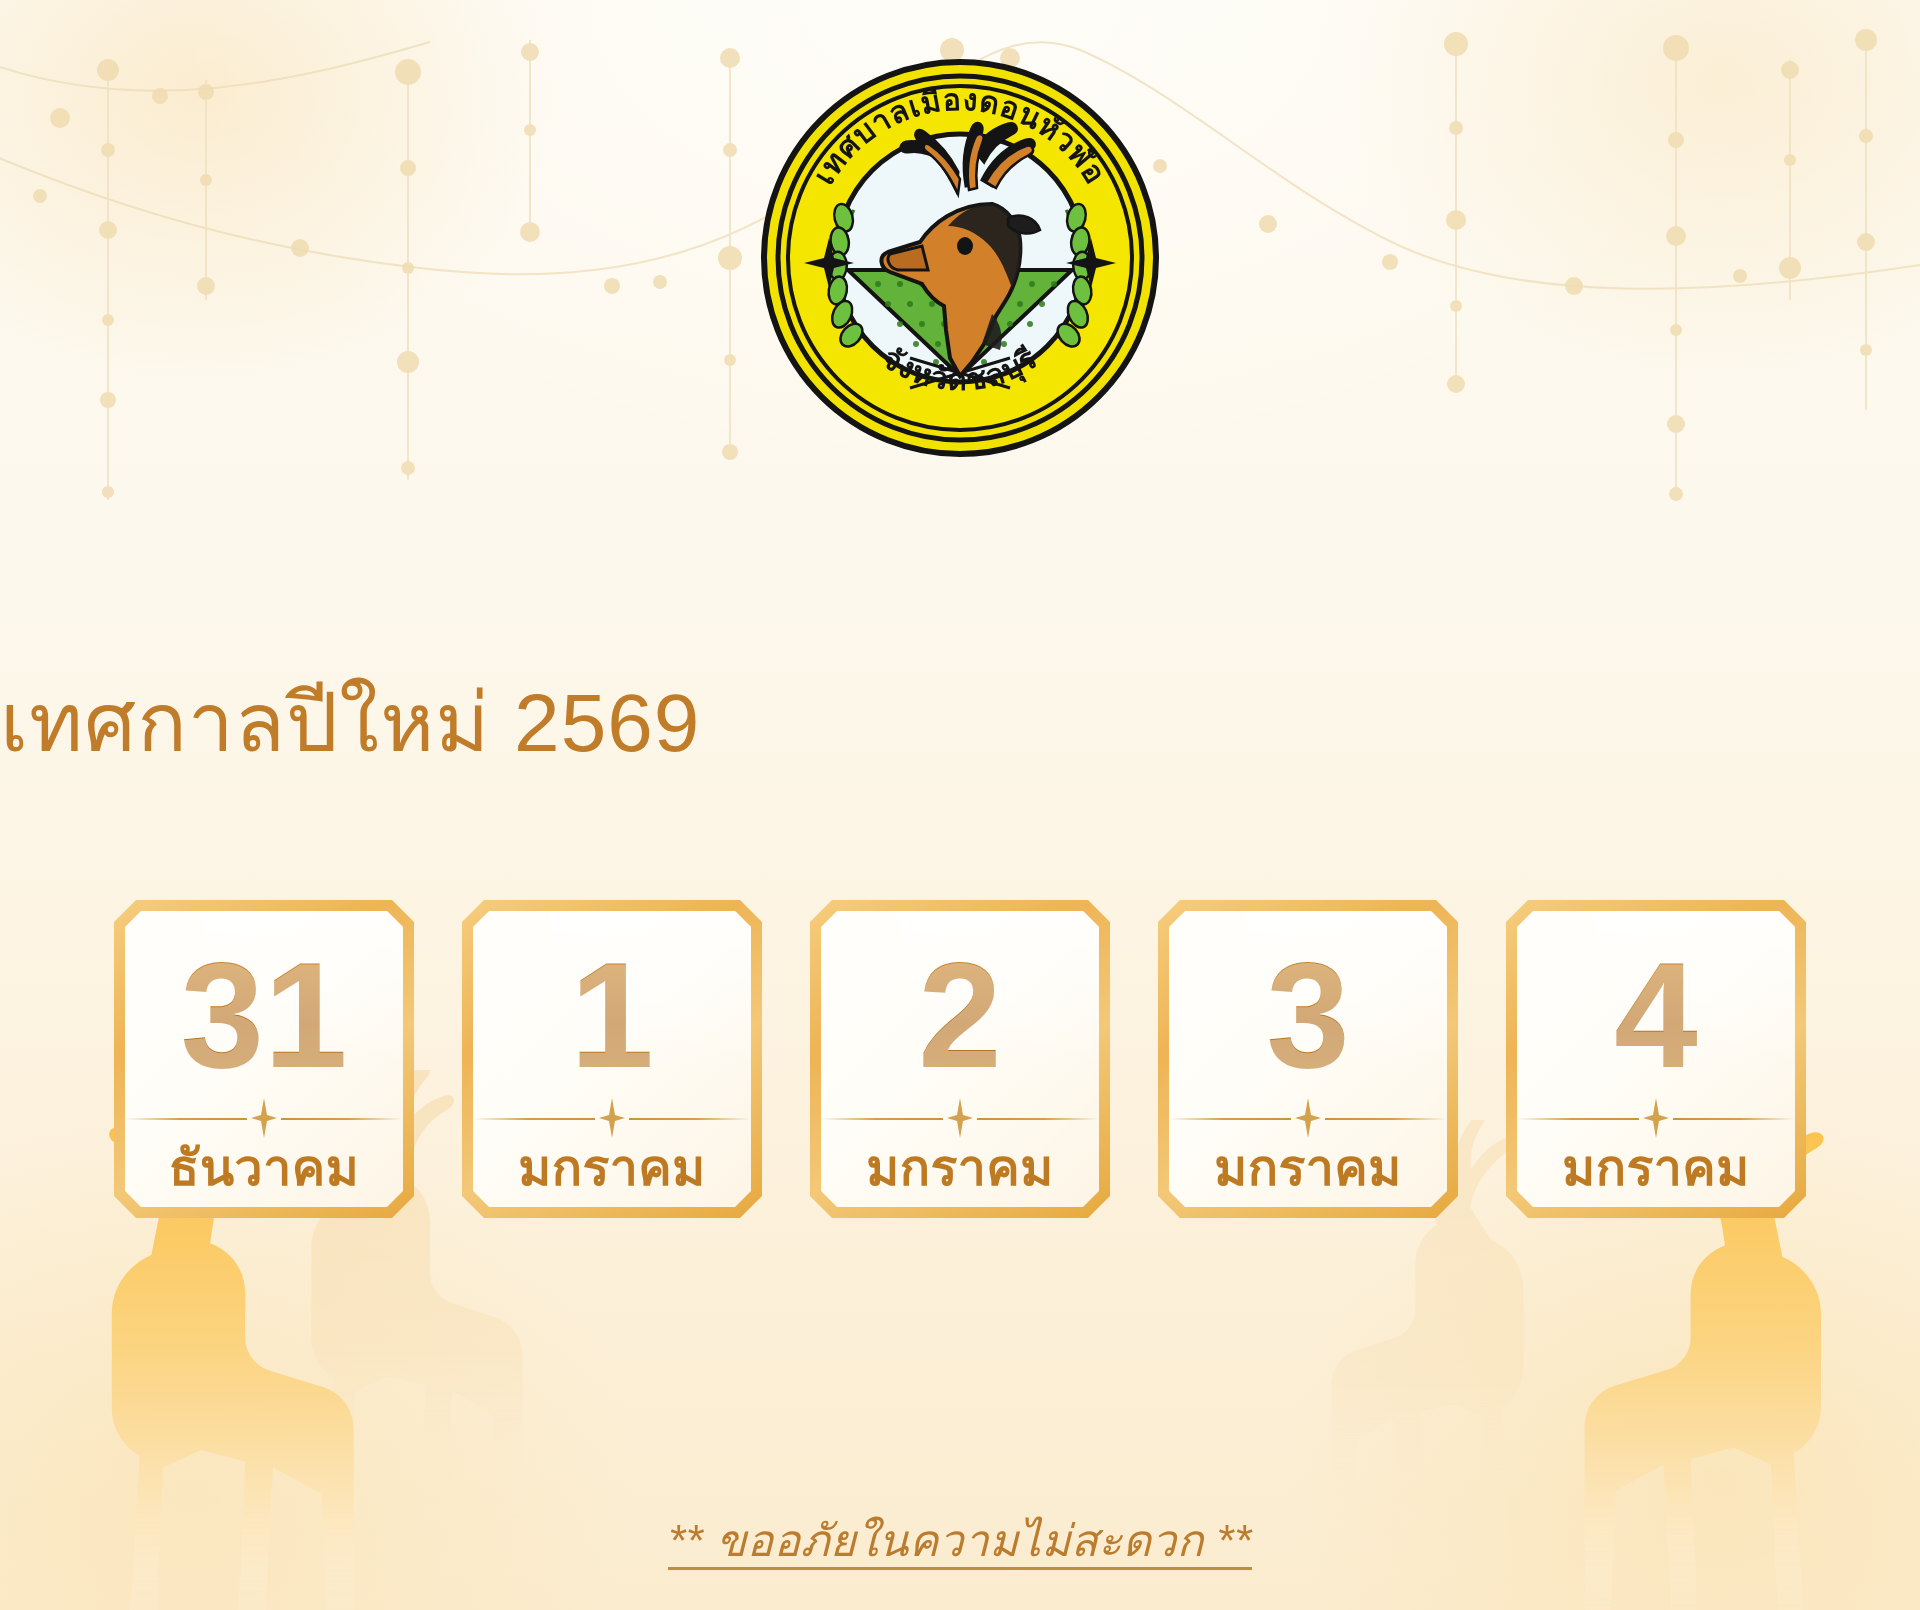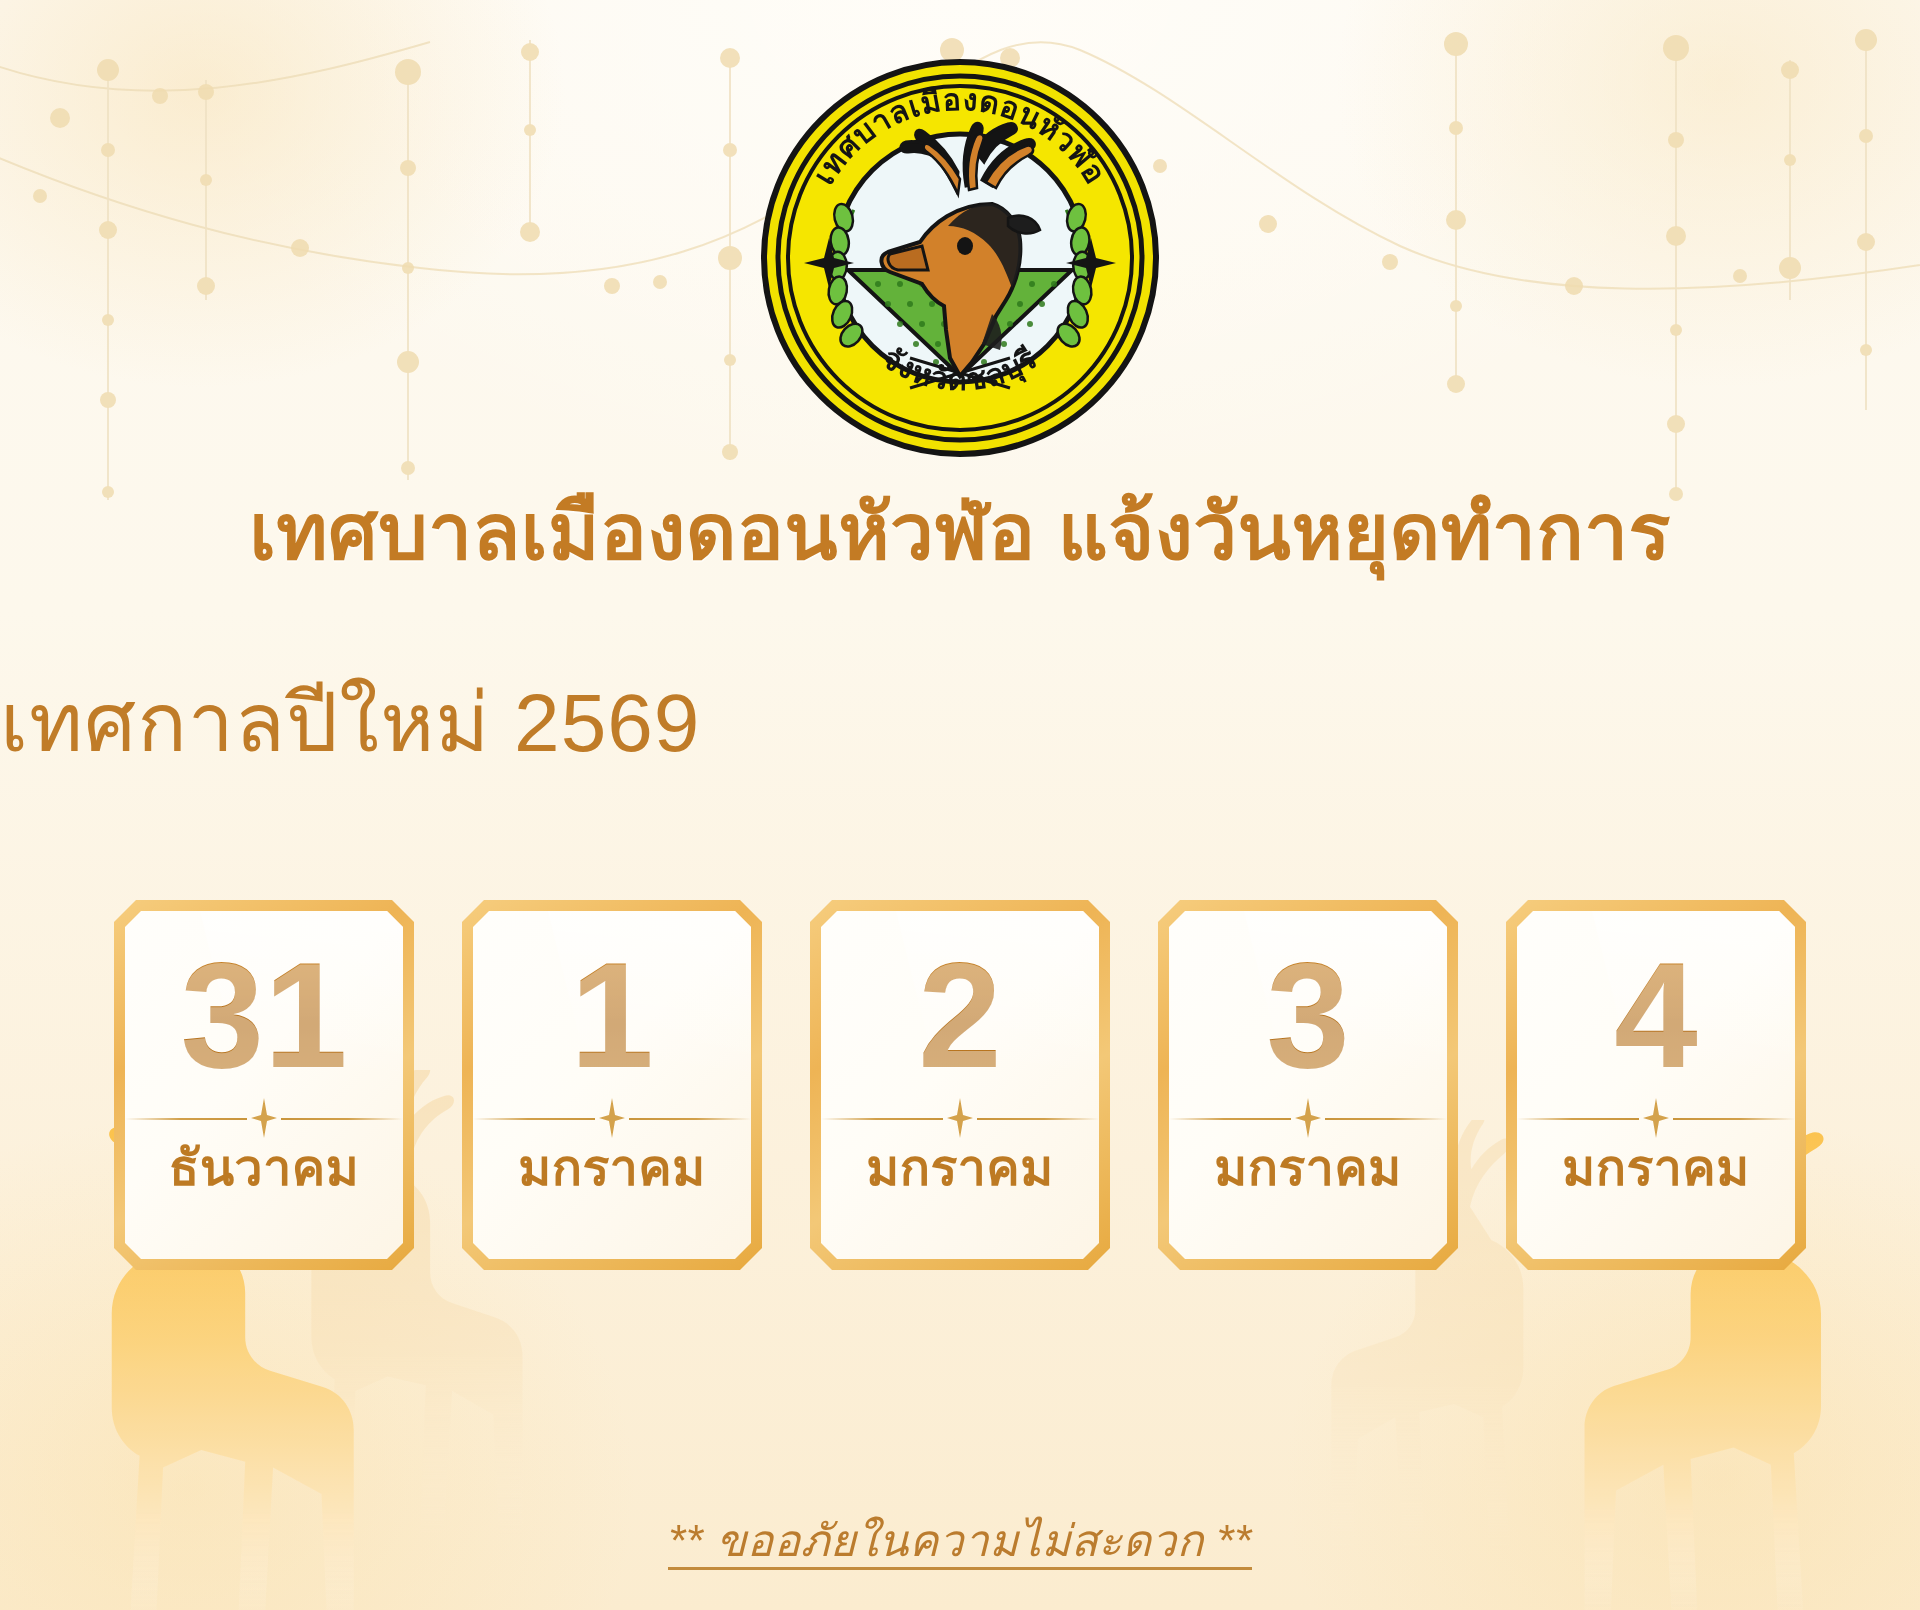--- a/index.html
+++ b/index.html
@@ -50,21 +50,21 @@
     font-size:82px;font-weight:normal;letter-spacing:1px;
     color:#c07c28;line-height:1.05;
   }
 
   
   #cards{
     position:absolute;left:0;top:900px;width:1920px;
     display:flex;justify-content:center;align-items:flex-start;gap:48px;
   }
   .card-frame{
-    position:relative;width:300px;height:370px;
+    position:relative;width:300px;height:318px;
     background:linear-gradient(150deg,#f6cd7e 0%,#eeb455 32%,#f3c877 60%,#e7a93f 100%);
     padding:11px;box-sizing:border-box;
     -webkit-clip-path:polygon(
       0 22px,22px 0,calc(100% - 22px) 0,100% 22px,
       100% calc(100% - 22px),calc(100% - 22px) 100%,22px 100%,0 calc(100% - 22px));
     clip-path:polygon(
       0 22px,22px 0,calc(100% - 22px) 0,100% 22px,
       100% calc(100% - 22px),calc(100% - 22px) 100%,22px 100%,0 calc(100% - 22px));
     filter:drop-shadow(5px 7px 6px rgba(190,140,60,.30));
   }
@@ -373,21 +373,20 @@
 
       <text font-size="30" font-weight="bold" fill="#141414" letter-spacing="1" font-family="'Liberation Sans', sans-serif">
         <textPath href="#arcTop" startOffset="50%" text-anchor="middle">เทศบาลเมืองดอนหัวฬ่อ</textPath>
       </text>
       <text font-size="30" font-weight="bold" fill="#141414" letter-spacing="1" font-family="'Liberation Sans', sans-serif">
         <textPath href="#arcBot" startOffset="50%" text-anchor="middle">จังหวัดชลบุรี</textPath>
       </text>
     </svg>
   </div>
 
-  <div id="title">เทศบาลเมืองดอนหัวฬ่อ แจ้งวันหยุดทำการ</div>
   <div id="subtitle">เทศกาลปีใหม่ 2569</div>
 
   <div id="cards">
 
     <div class="card-frame">
       <div class="card-inner">
         <div class="card-gloss"></div>
         <div class="card-day">31</div>
         <div class="card-rule">
           <svg class="sparkle" viewBox="0 0 26 40">

